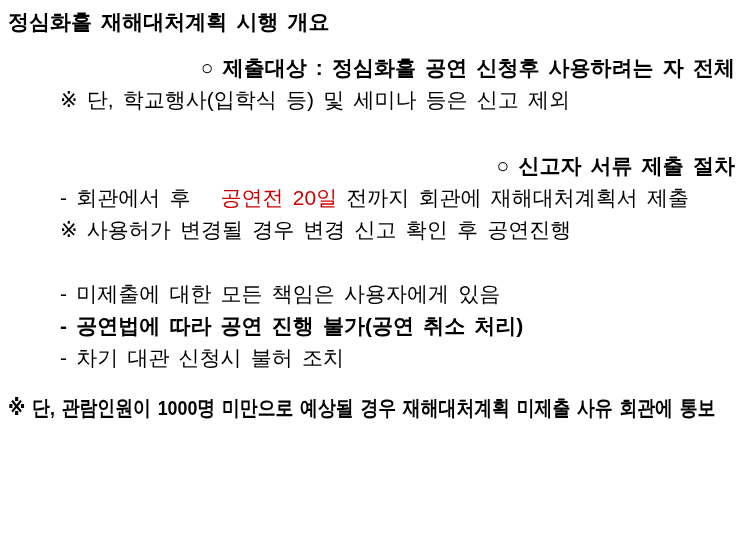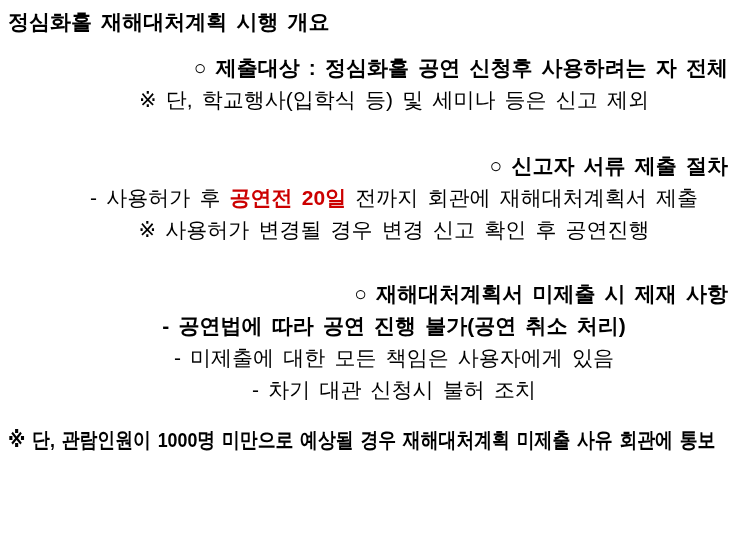--- a/index.html
+++ b/index.html
@@ -8,42 +8,41 @@
     position: relative;
     width: 748px;
     height: 545px;
     background: #ffffff;
     overflow: hidden;
     font-family: "Liberation Sans", "DejaVu Sans", sans-serif;
     color: #000000;
     font-size: 21px;
     line-height: 32px;
     word-spacing: 0.16em;
-    padding: 6px 20px 0 8px;
+    padding: 6px 13px 0 8px;
   }
   .doc-title {
     font-weight: 700;
     white-space: nowrap;
     margin-bottom: 14px;
   }
   .section-heading {
     font-weight: 700;
     white-space: nowrap;
     margin-left: 26px;
     text-align: right;
   }
   .item {
     white-space: nowrap;
     margin-left: 52px;
-    text-align: center;
   }
   .sec-gap-lg { margin-top: 34px; }
   .sec-gap-md { margin-top: 32px; }
   .bold { font-weight: 700; }
-  .red-bold { color: #cc0000; font-weight: 700; }
+  .red-bold { color: #cc0000; font-weight: 400; margin-left: 21px; }
   .footnote {
     margin-top: 18px;
     font-weight: 700;
     white-space: nowrap;
     transform: scaleX(0.85);
     transform-origin: left center;
     word-spacing: 0.10em;
   }
 </style>
 </head>
@@ -53,26 +52,25 @@
 
   <div class="doc-title">정심화홀 재해대처계획 시행 개요</div>
 
   <div class="section">
     <div class="section-heading">○ 제출대상 : 정심화홀 공연 신청후 사용하려는 자 전체</div>
     <div class="item"><span>※ 단, 학교행사(입학식 등) 및 세미나 등은 신고 제외</span></div>
   </div>
 
   <div class="section sec-gap-lg">
     <div class="section-heading">○ 신고자 서류 제출 절차</div>
-    <div class="item"><span>- 사용허가 후 </span><span class="red-bold">공연전 20일</span><span> 전까지 회관에 재해대처계획서 제출</span></div>
+    <div class="item"><span>- 회관에서 후 </span><span class="red-bold">공연전 20일</span><span> 전까지 회관에 재해대처계획서 제출</span></div>
     <div class="item"><span>※ 사용허가 변경될 경우 변경 신고 확인 후 공연진행</span></div>
   </div>
 
   <div class="section sec-gap-md">
-    <div class="section-heading">○ 재해대처계획서 미제출 시 제재 사항</div>
+    <div class="item"><span>- 미제출에 대한 모든 책임은 사용자에게 있음</span></div>
     <div class="item bold"><span>- 공연법에 따라 공연 진행 불가(공연 취소 처리)</span></div>
-    <div class="item"><span>- 미제출에 대한 모든 책임은 사용자에게 있음</span></div>
     <div class="item"><span>- 차기 대관 신청시 불허 조치</span></div>
   </div>
 
   <div class="footnote">※ 단, 관람인원이 1000명 미만으로 예상될 경우 재해대처계획 미제출 사유 회관에 통보</div>
 
 </div>
 
 </body></html>

